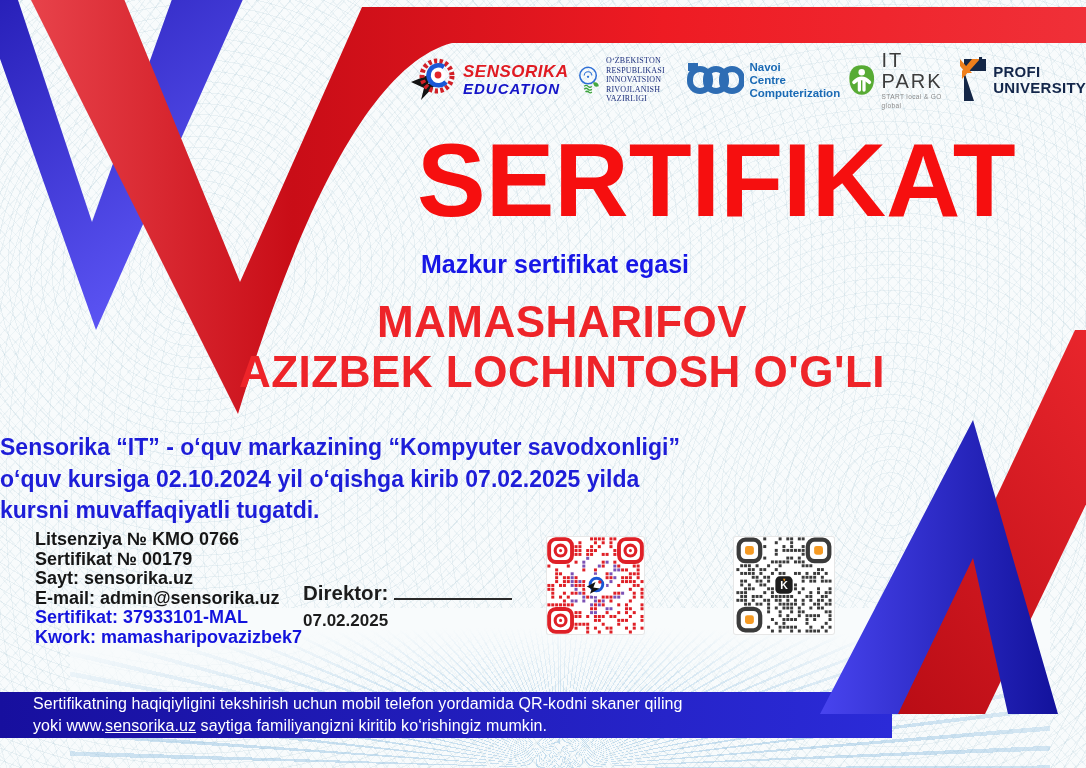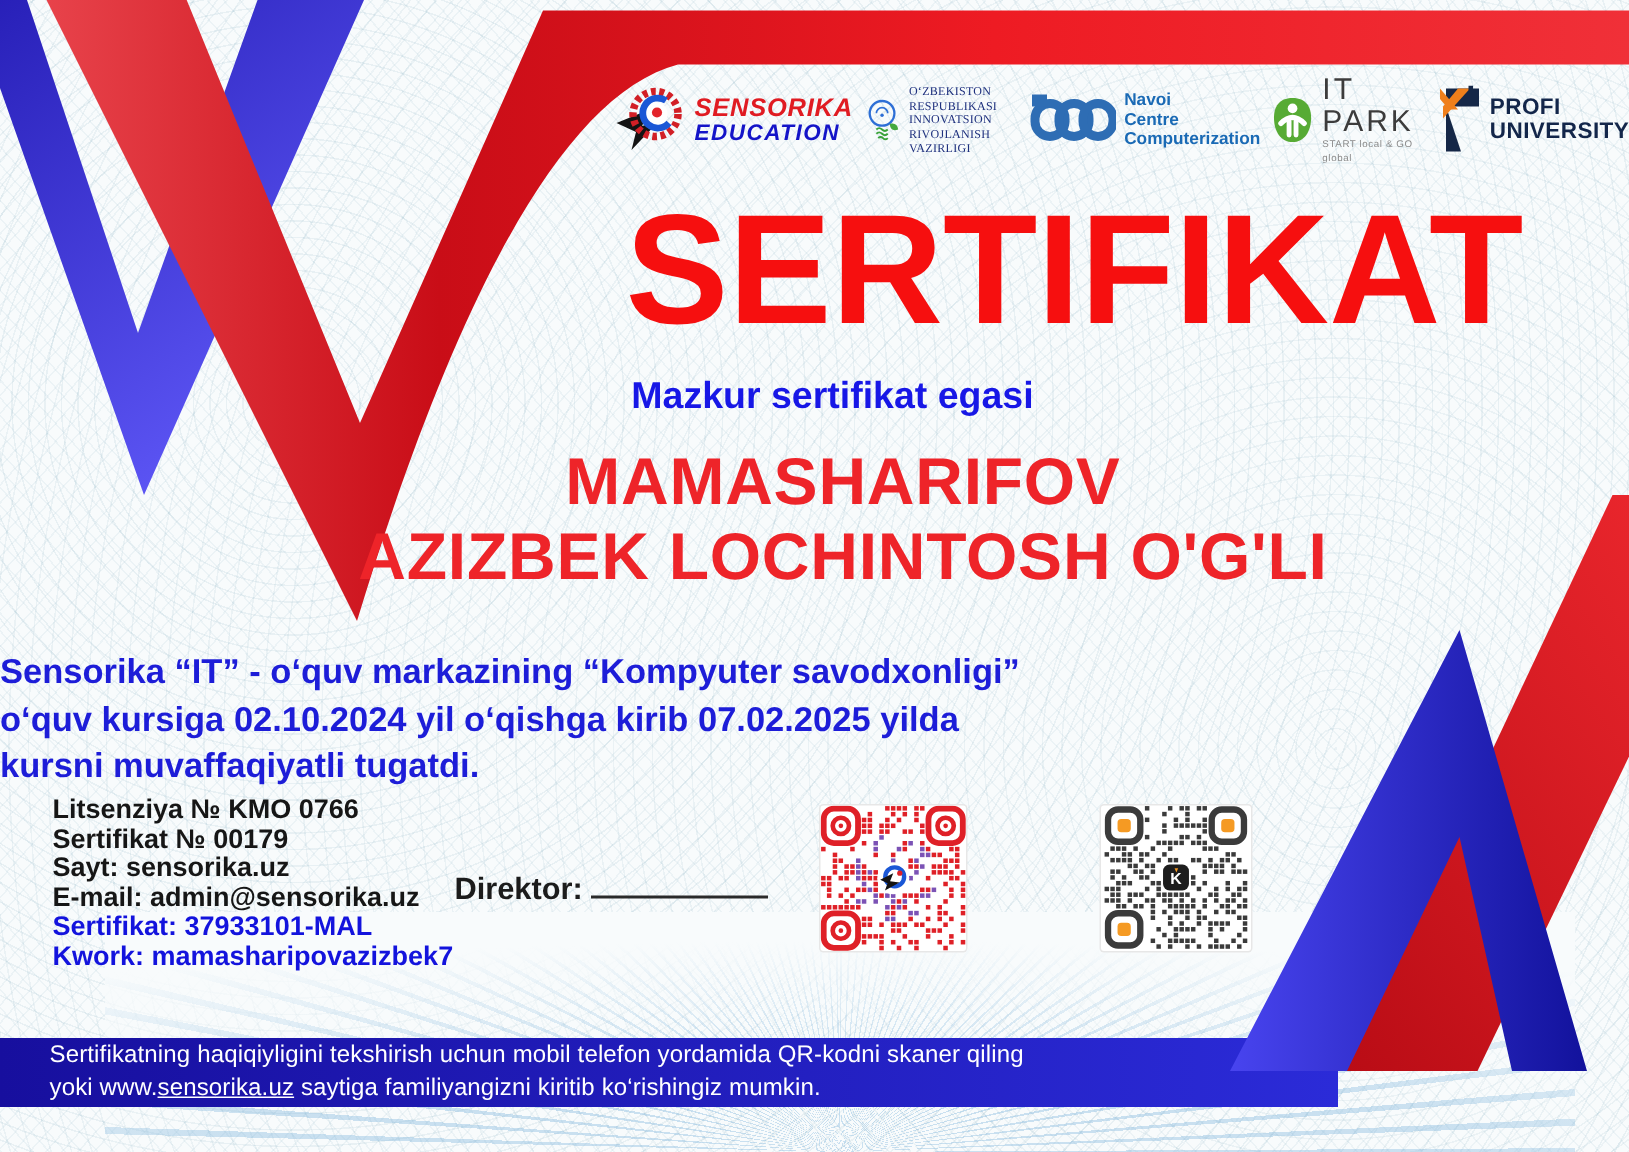--- a/index.html
+++ b/index.html
@@ -191,20 +191,21 @@
       <div>Sayt: sensorika.uz</div>
       <div>E-mail: admin@sensorika.uz</div>
       <div class="blue">Sertifikat: 37933101-MAL</div>
       <div class="blue">Kwork: mamasharipovazizbek7</div>
     </div>
 
     <div class="sig">
       <div class="sig-row">
         <span>Direktor:</span><span class="sig-line"></span>
       </div>
+      <div class="sig-date">07.02.2025</div>
     </div>
 
     <div class="qrbox" id="qr1-box">
       <svg id="qr1-svg" width="97" height="97" viewBox="0 0 100 100">
           <rect x="44.4" y="0.4" width="3.1" height="3.1" fill="#df2027"></rect>
           <rect x="48.4" y="0.4" width="3.1" height="3.1" fill="#df2027"></rect>
           <rect x="52.4" y="0.4" width="3.1" height="3.1" fill="#df2027"></rect>
           <rect x="56.4" y="0.4" width="3.1" height="3.1" fill="#df2027"></rect>
           <rect x="64.4" y="0.4" width="3.1" height="3.1" fill="#df2027"></rect>
           <rect x="68.4" y="0.4" width="3.1" height="3.1" fill="#df2027"></rect>

